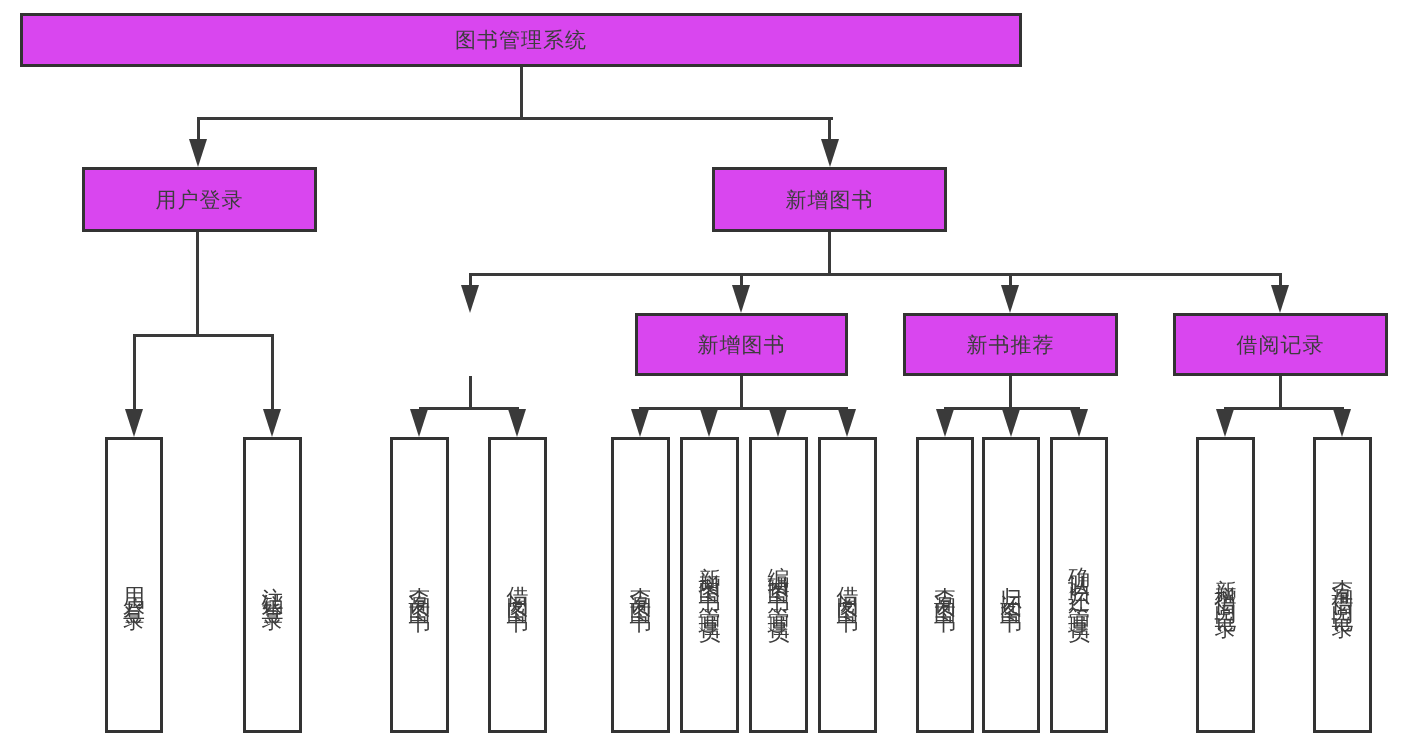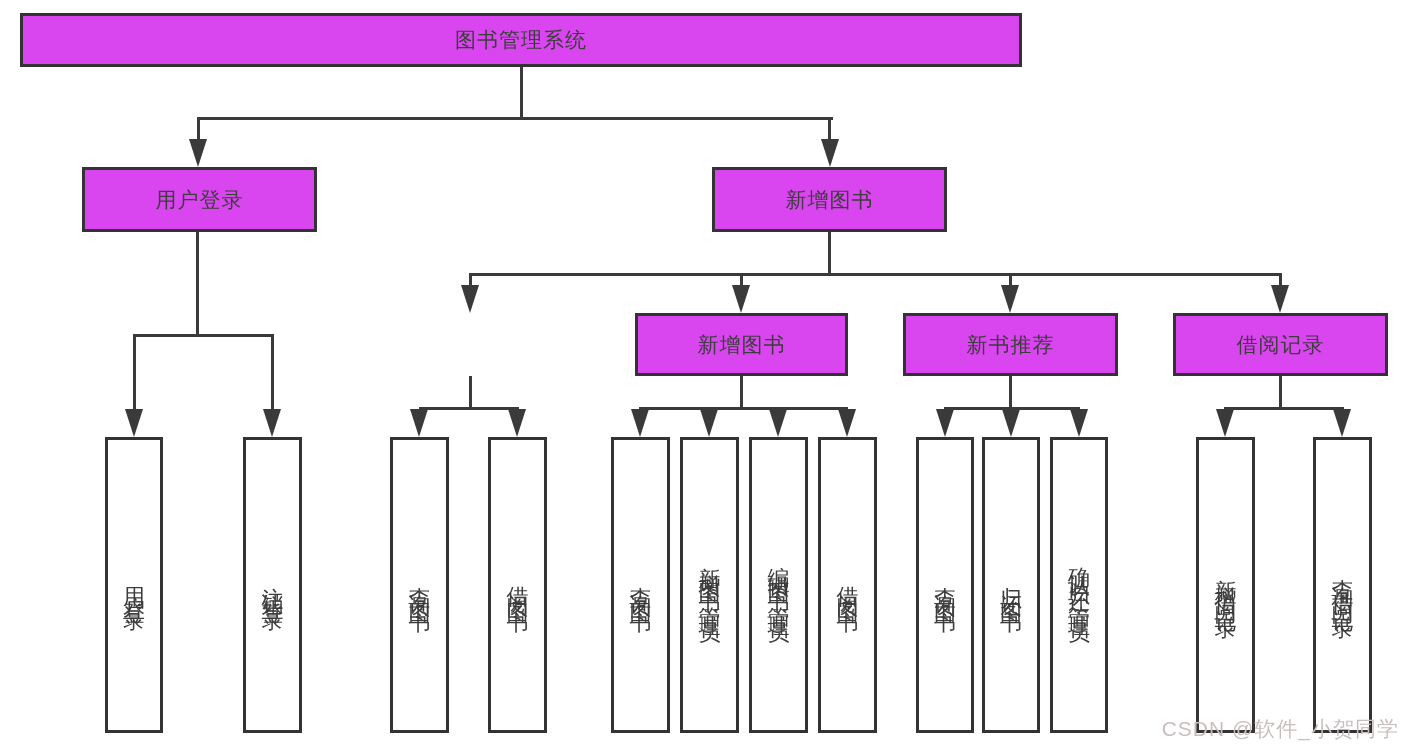--- a/index.html
+++ b/index.html
@@ -176,15 +176,14 @@
     <span class="vtext">确认归还（管理员）</span>
   </div>
 
   <div class="vbox" style="left:1196px;top:437px;width:59px;height:296px;">
     <span class="vtext">新增借阅记录</span>
   </div>
   <div class="vbox" style="left:1313px;top:437px;width:59px;height:296px;">
     <span class="vtext">查询借阅记录</span>
   </div>
 
-  <div class="watermark">CSDN @软件_小贺同学</div>
 
 </div>
 
 </body></html>

